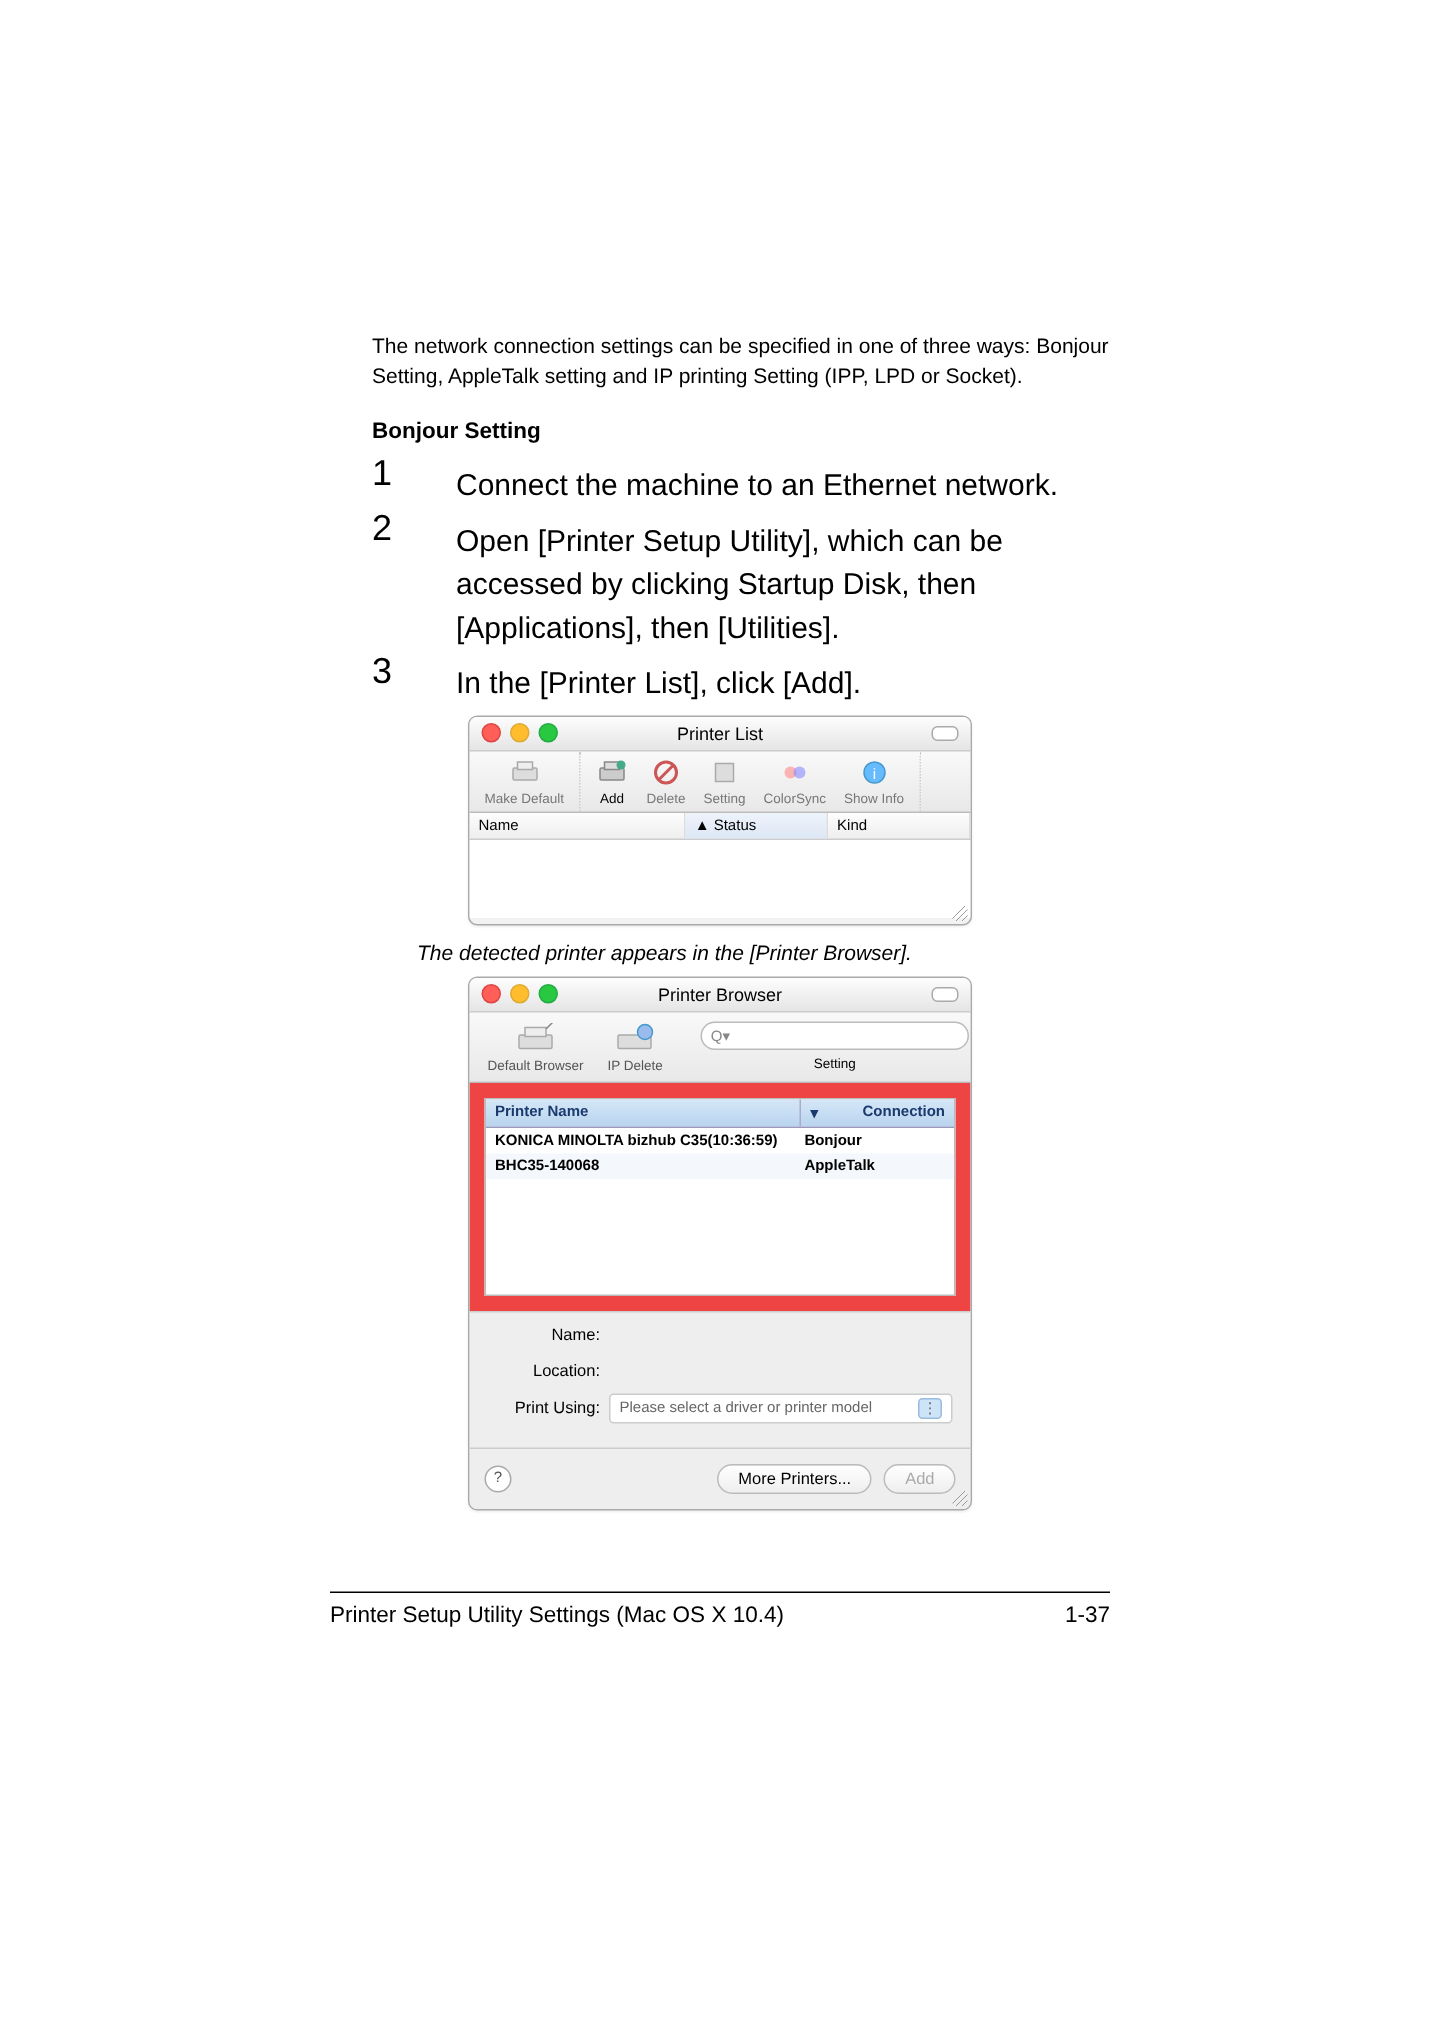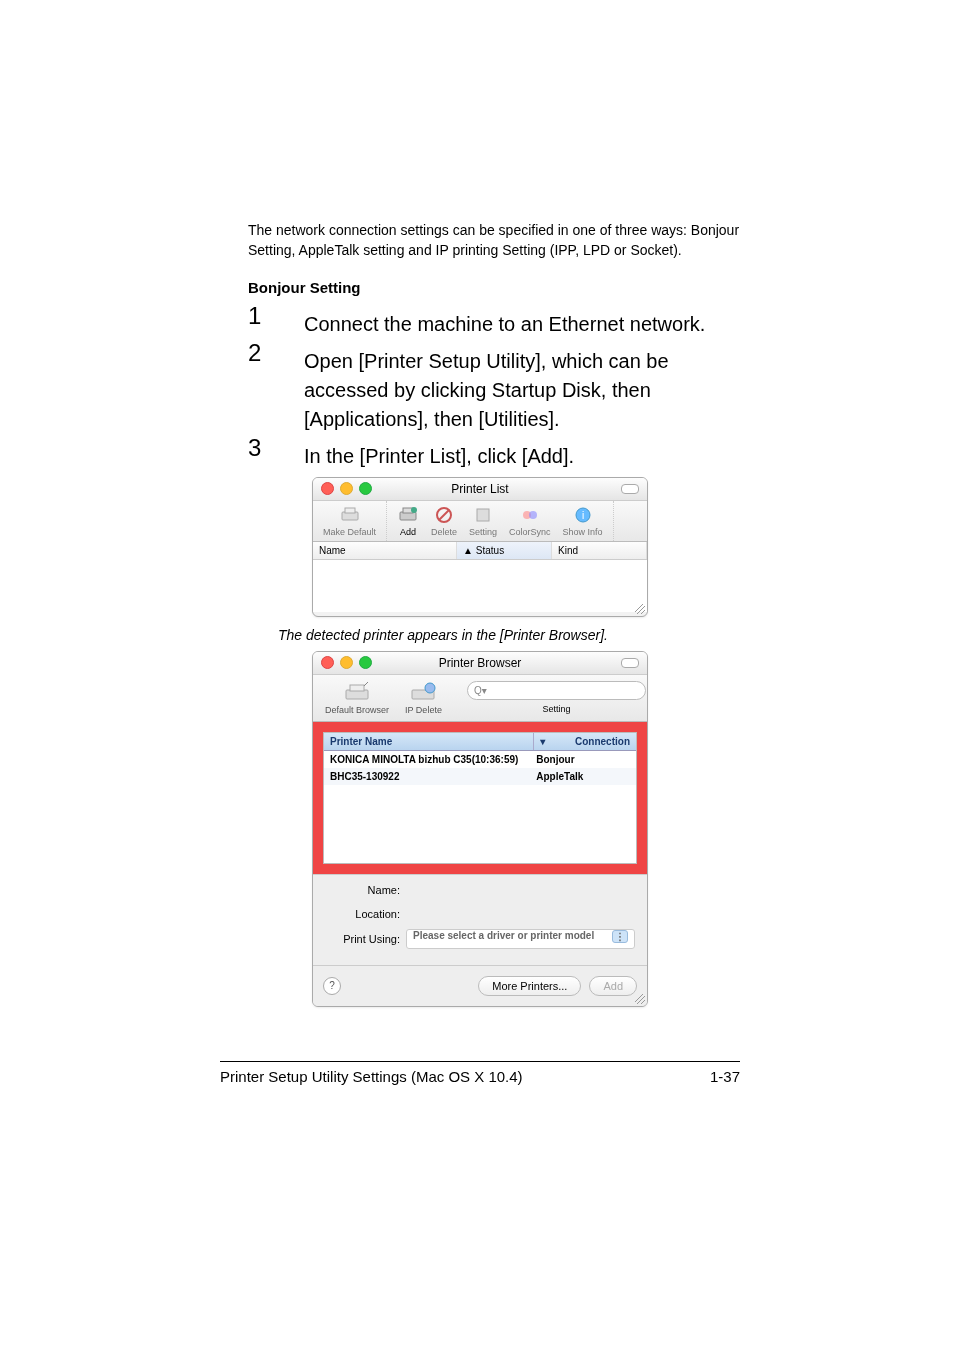--- a/index.html
+++ b/index.html
@@ -222,24 +222,23 @@
 }
 .pb-form-row .field{
   flex:1;
   height:18px;
   border:1px solid #ccc;
   background:#fff;
   border-radius:3px;
   font-size:10px;
   color:#666;
   display:flex;
-  align-items:flex-start;
+  align-items:center;
   padding:0 6px;
   justify-content: space-between;
-  font-weight: bold;
 }
 .pb-form-row .field.readonly{ border:none; background:transparent;}
 .pb-bottom{
   display:flex;
   justify-content:flex-end;
   align-items:center;
   gap:8px;
   padding: 10px;
   border-top:1px solid #ccc;
   background:#eee;
@@ -429,21 +428,21 @@
             <div style="flex:1;border-left:1px solid #aac;display:flex;justify-content:space-between;align-items:center;">
                 <span style="color:#1a3a6e;">▾</span>
                 <span>Connection</span>
               </div>
           </div>
           <div class="pb-row">
             <div style="flex:2.2">KONICA MINOLTA bizhub C35(10:36:59)</div>
             <div style="flex:1">Bonjour</div>
           </div>
           <div class="pb-row">
-            <div style="flex:2.2">BHC35-130922</div>
+            <div style="flex:2.2">BHC35-140068</div>
             <div style="flex:1">AppleTalk</div>
           </div>
         </div>
       </div>
       <div class="pb-form">
         <div class="pb-form-row">
           <label>Name:</label>
           <div class="field readonly"></div>
         </div>
         <div class="pb-form-row">

